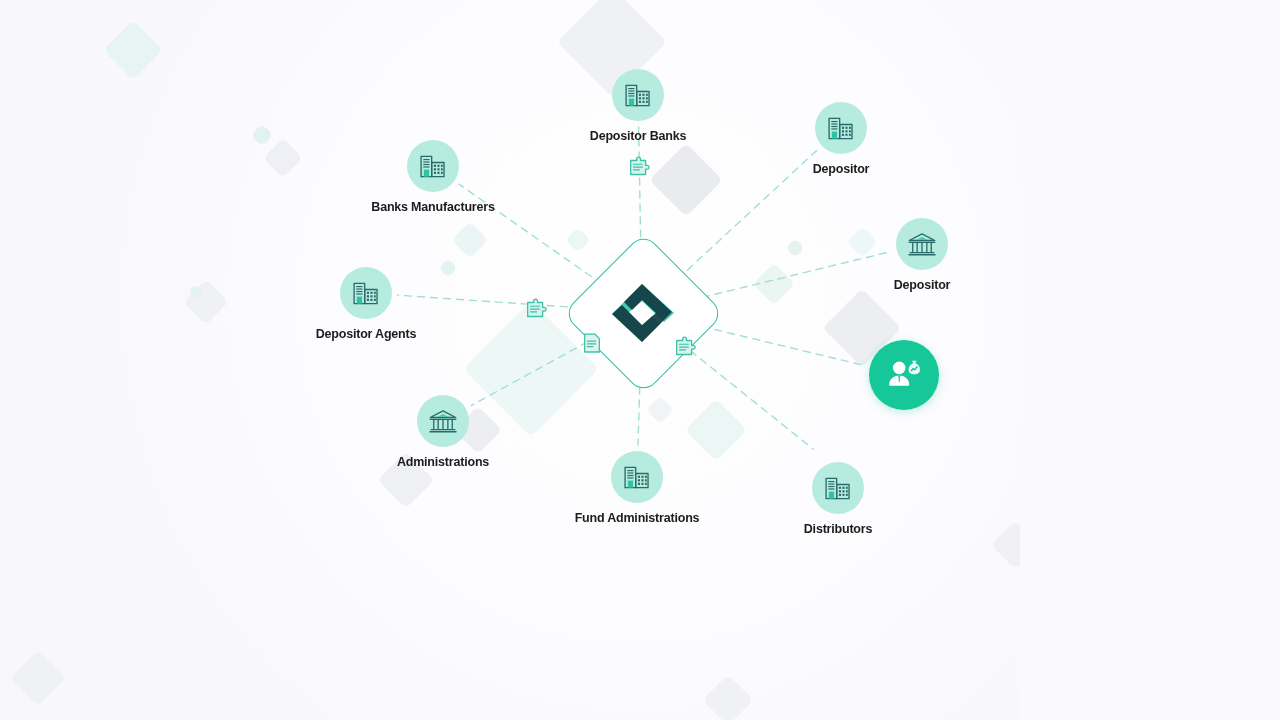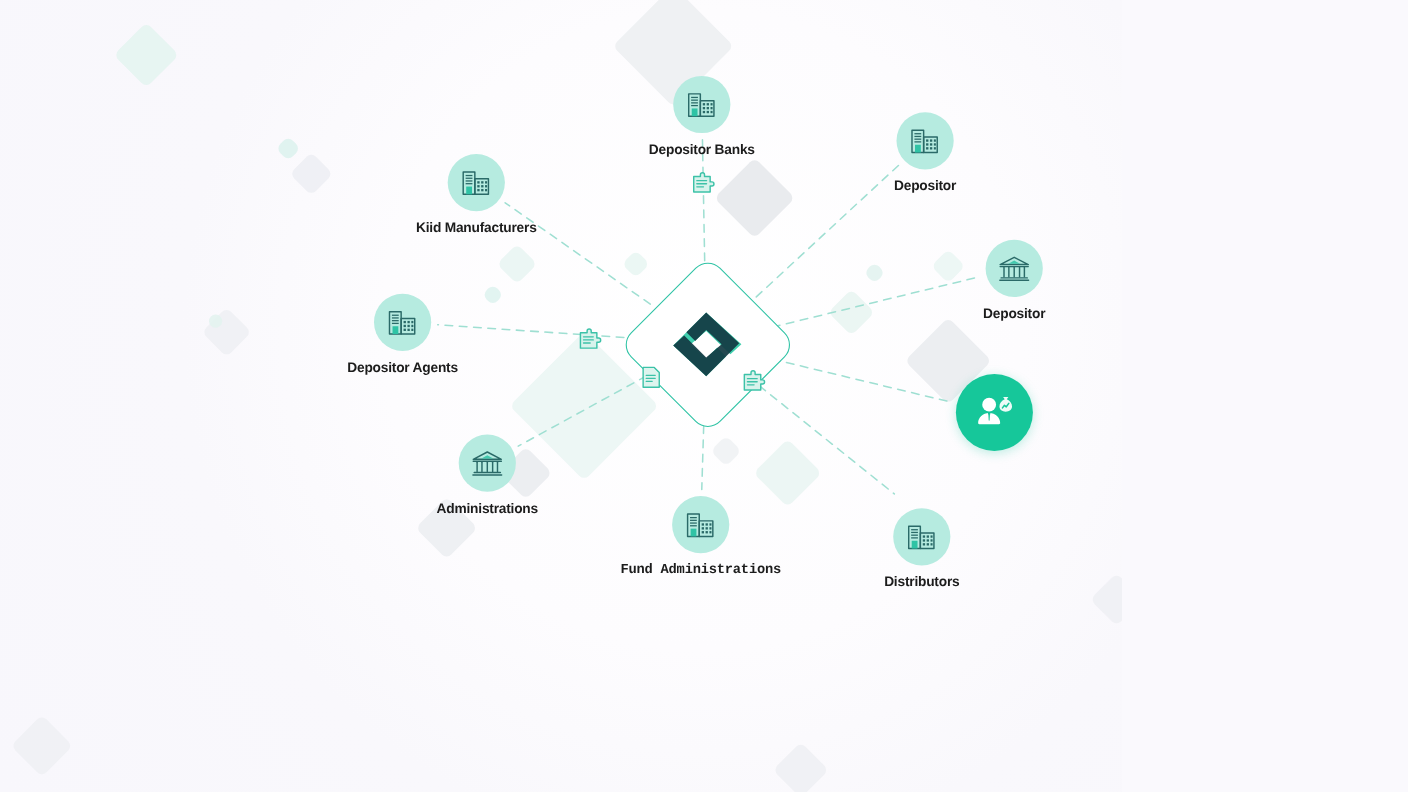--- a/index.html
+++ b/index.html
@@ -324,21 +324,21 @@
               <rect x="22" y="17" width="2.4" height="2.4"></rect>
               <rect x="26" y="17" width="2.1" height="2.4"></rect>
         <rect x="18" y="21" width="2.4" height="2.4"></rect>
               <rect x="22" y="21" width="2.4" height="2.4"></rect>
               <rect x="26" y="21" width="2.1" height="2.4"></rect>
       </g>
     </svg>
         </div>
         <div class="label">Distributors</div>
       </div>
-      <div class="node" style="left: 637px; top: 451px; font-family: Liberation Mono, monospace;">
+      <div class="node" style="left: 637px; top: 451px;">
         <div class="bubble">
     <svg viewBox="0 0 34 30" width="30" height="27">
       <g fill="none" stroke="#2a6a68" stroke-width="1.5" stroke-linejoin="round">
         <rect x="3.5" y="3.5" width="12" height="23"></rect>
         <rect x="15.5" y="10.5" width="14" height="16"></rect>
       </g>
       <g fill="#2a6a68">
         <rect x="6" y="6.5" width="7" height="1.3"></rect>
         <rect x="6" y="9.3" width="7" height="1.3"></rect>
         <rect x="6" y="12.1" width="7" height="1.3"></rect>
@@ -434,17 +434,17 @@
               <rect x="26" y="13" width="2.1" height="2.4"></rect>
         <rect x="18" y="17" width="2.4" height="2.4"></rect>
               <rect x="22" y="17" width="2.4" height="2.4"></rect>
               <rect x="26" y="17" width="2.1" height="2.4"></rect>
         <rect x="18" y="21" width="2.4" height="2.4"></rect>
               <rect x="22" y="21" width="2.4" height="2.4"></rect>
               <rect x="26" y="21" width="2.1" height="2.4"></rect>
       </g>
     </svg>
         </div>
-        <div class="label">Kiid Manufacturers</div>
+        <div class="label">Banks Manufacturers</div>
       </div>
     </div>
 
 </div>
 
 </body></html>

